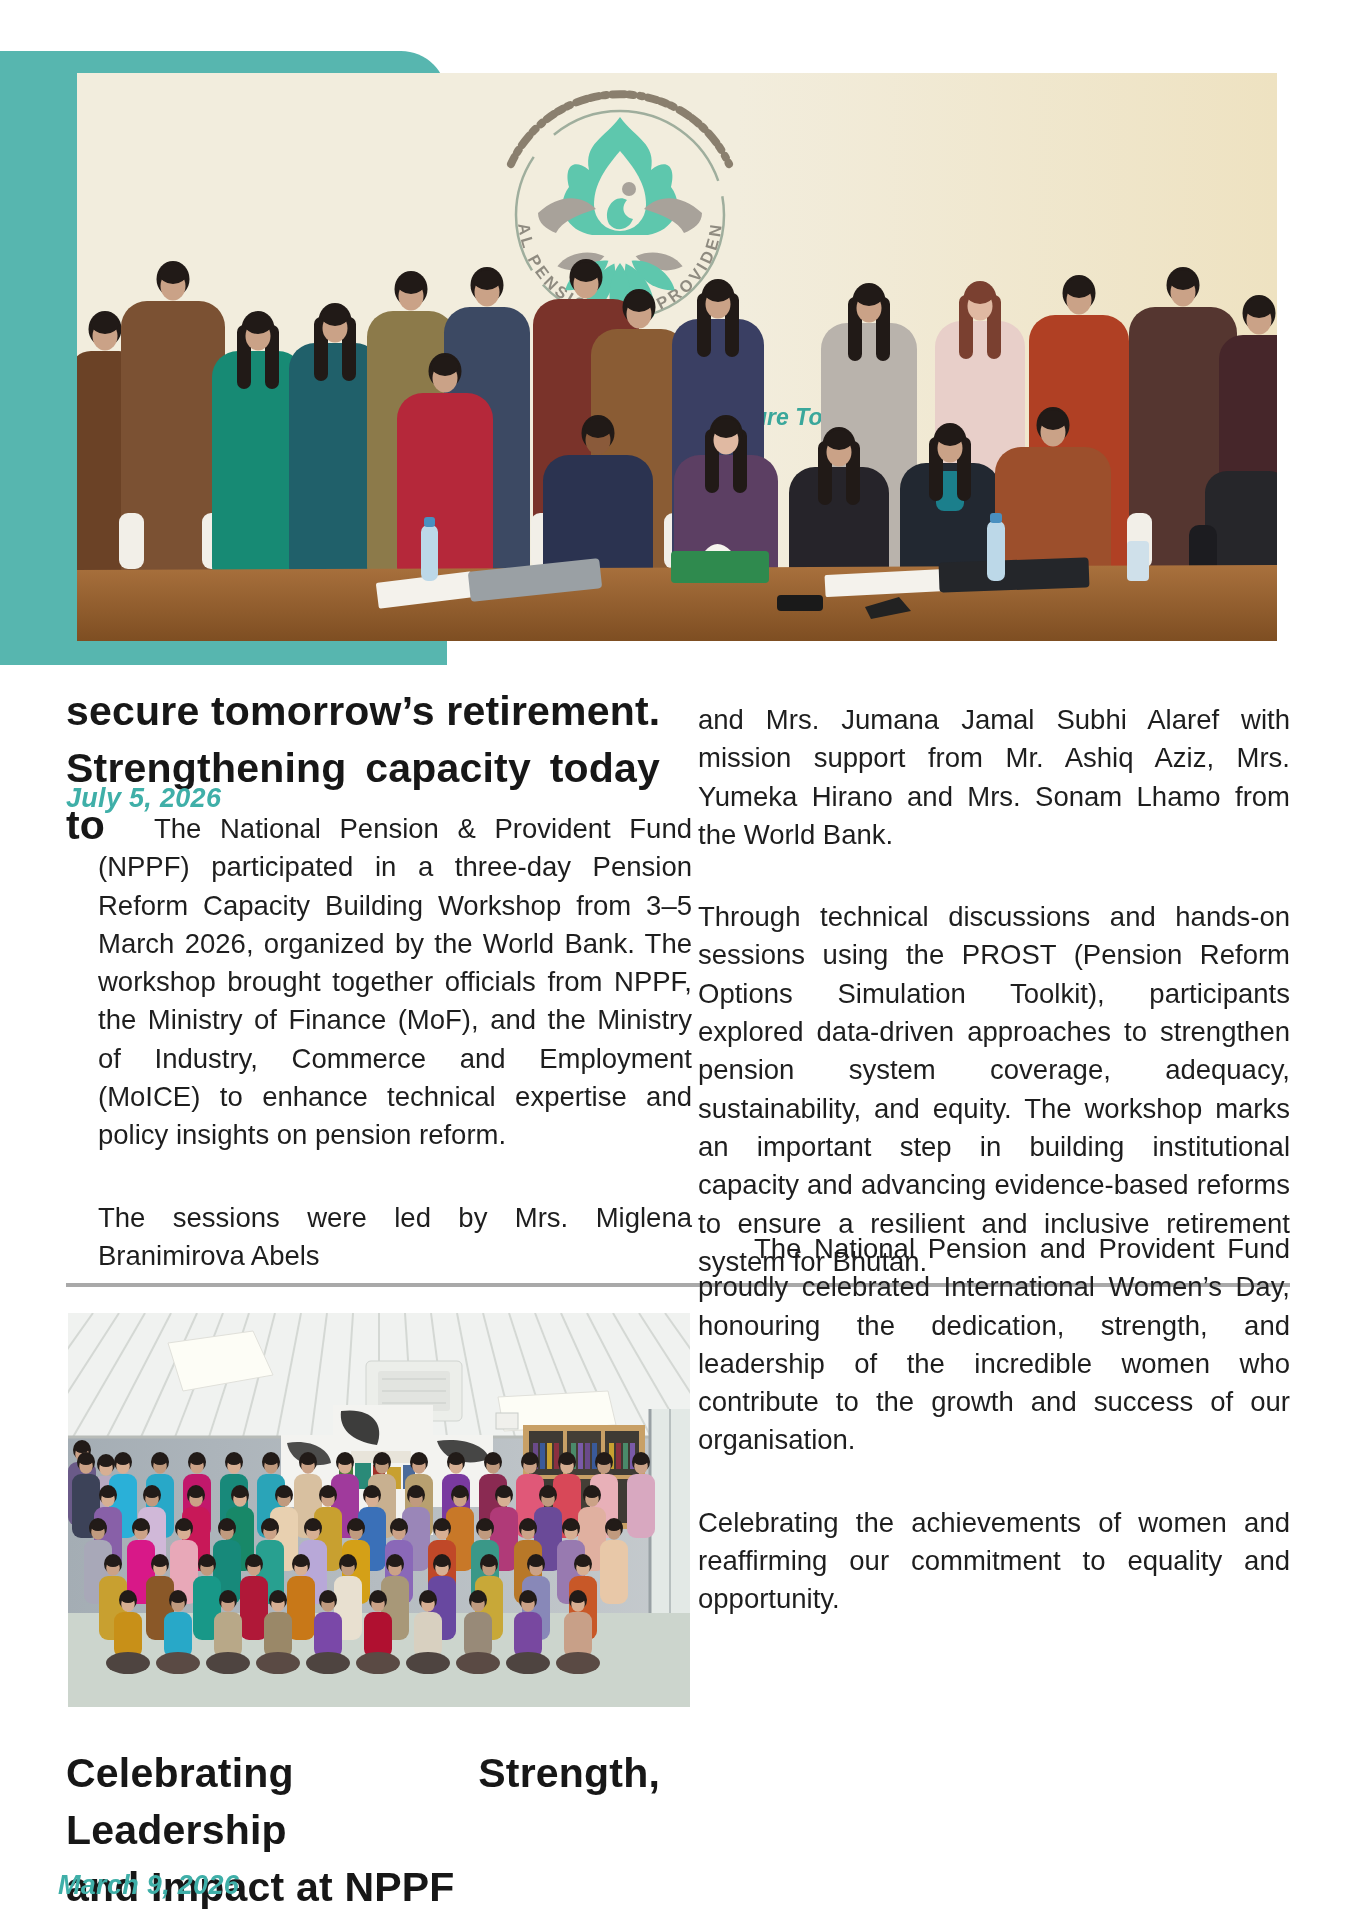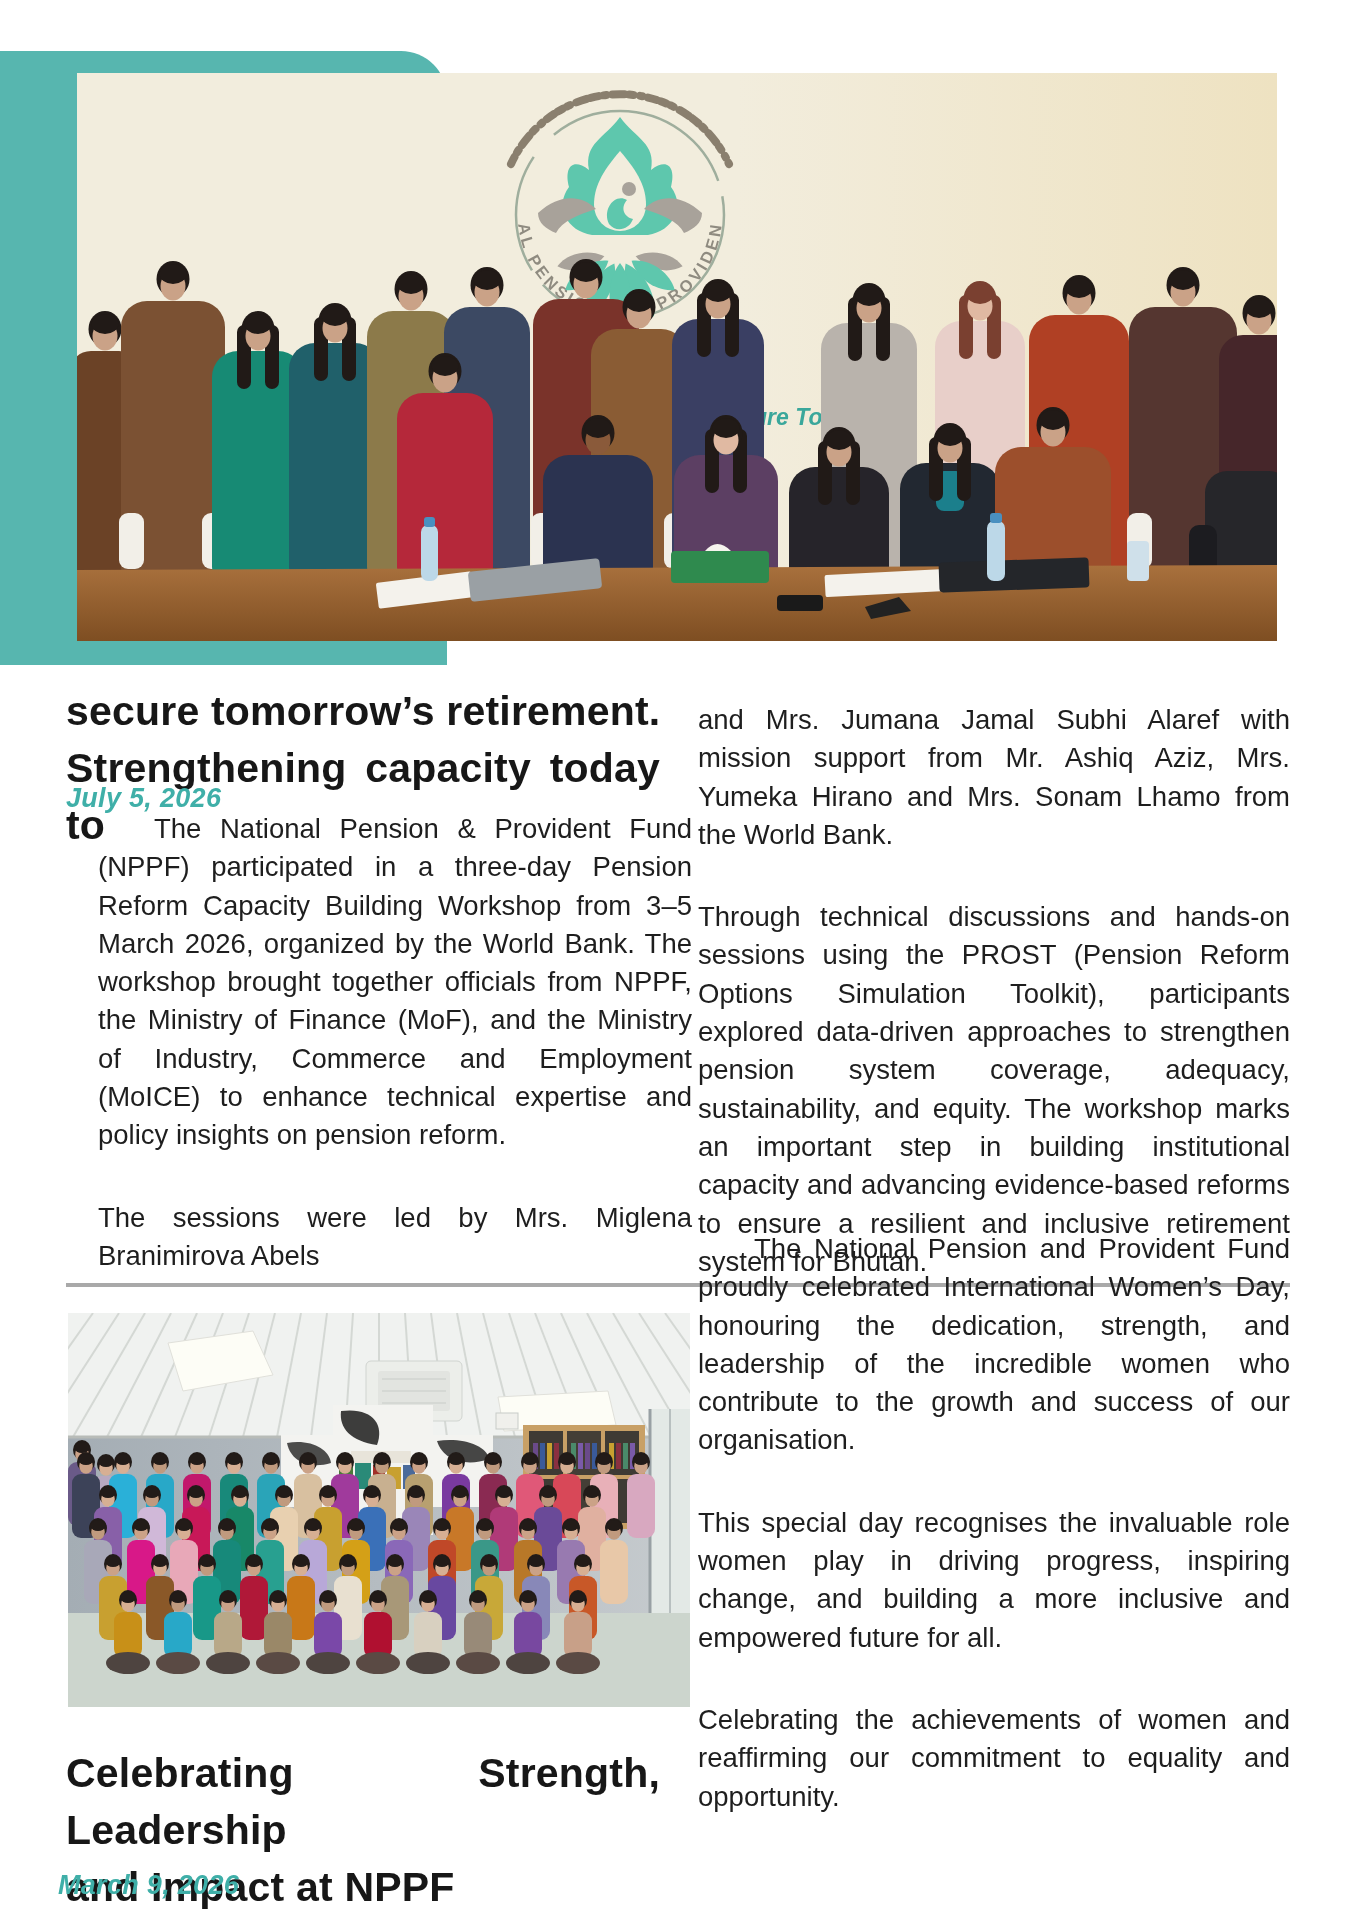--- a/index.html
+++ b/index.html
@@ -758,21 +758,20 @@
         <ellipse cx="510" cy="287" rx="9" ry="10" fill="#221b18"></ellipse>
         <ellipse cx="510" cy="291" rx="6.8" ry="7.8" fill="#d7af93"></ellipse>
         <ellipse cx="510" cy="284.5" rx="7.4" ry="5.6" fill="#221b18"></ellipse>
         <ellipse cx="510" cy="350" rx="22" ry="11" fill="#5a4a44"></ellipse>
       </g>
     </svg>
   </div>
 
 <div class="abs textcol" id="a2-right-body">
     <div class="body-text indent">The National Pension and Provident Fund proudly celebrated International Women’s Day, honouring the dedication, strength, and leadership of the incredible women who contribute to the growth and success of our organisation.</div>
-    <div class="body-text">This special day recognises the invaluable role women play in driving progress, inspiring change, and building a more inclusive and empowered future for all.</div>
     <div class="body-text">Celebrating the achievements of women and reaffirming our commitment to equality and opportunity.</div>
   </div>
 
 <div class="abs heading" id="a2-heading">
     <div class="hline jline">Celebrating Strength, Leadership</div>
     <div class="hline">and Impact at NPPF</div>
   </div>
 
 <div class="abs date" id="a2-date">March 9, 2026</div>
 

